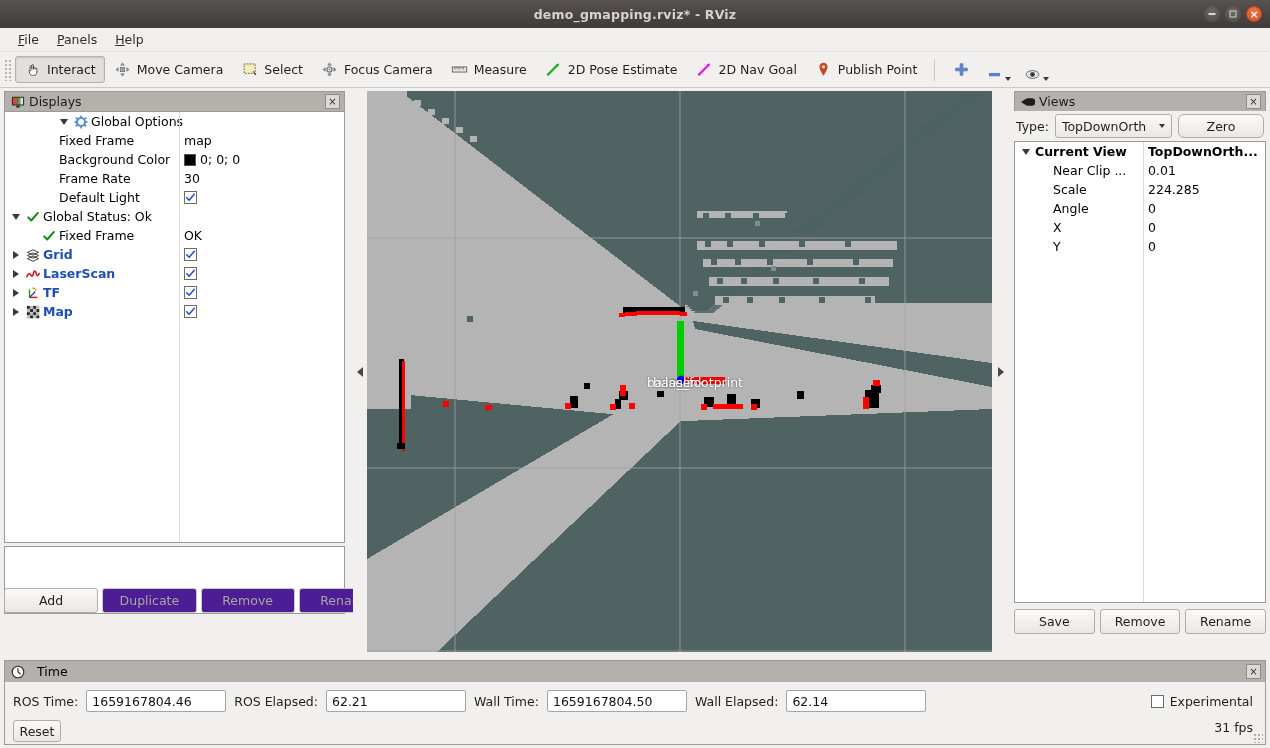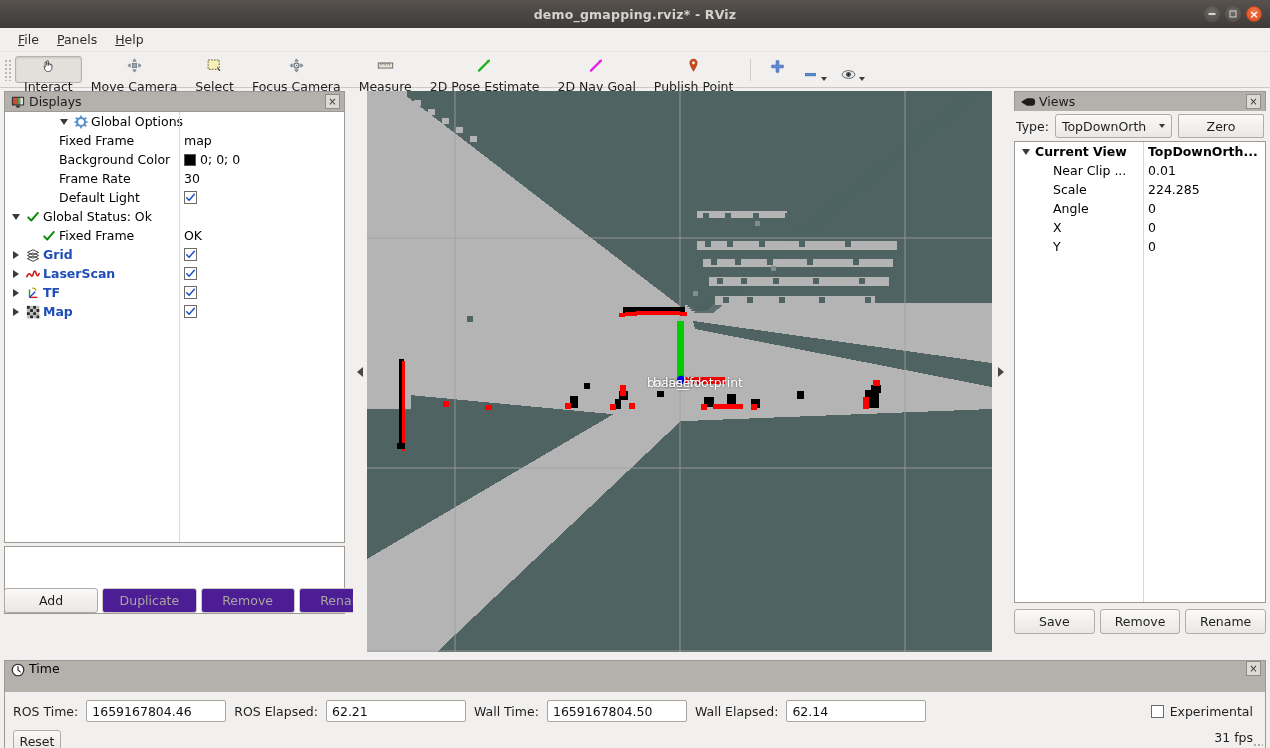--- a/index.html
+++ b/index.html
@@ -48,21 +48,21 @@
     position: absolute; left: 0; top: 52px; width: 1270px; height: 36px;
     background: #f2f0ee; display: flex; align-items: center; padding-left: 4px;
     border-bottom: 1px solid #cdc9c5;
   }
   .grip { width: 8px; height: 22px; margin-right: 3px;
      background-image: radial-gradient(circle, #b9b5b1 1px, transparent 1.2px);
      background-size: 4px 4px; }
   .tbtn {
     display: flex; align-items: center; gap: 5px; height: 27px;
     padding: 0 8px; border-radius: 3px; font-size: 12.5px; color: #1f1f1f;
-    border: 1px solid transparent; white-space: nowrap; flex-direction: column;
+    border: 1px solid transparent; white-space: nowrap;
   }
   .tbtn.active { background: #e3dfdb; border: 1px solid #b6b1ac;
                  box-shadow: inset 0 1px 2px rgba(0,0,0,.12); }
   .tsep { width: 1px; height: 22px; background: #cfcbc7; margin: 0 8px; }
   .ticon { width: 17px; height: 17px; display: block; }
   .iconwrap { display:flex; align-items:center; justify-content:center; width:18px;height:18px;}
   .dropcaret { width: 0; height: 0; border-left: 3.5px solid transparent;
                border-right: 3.5px solid transparent; border-top: 4px solid #3a3a3a;
                margin-left: 2px; align-self: flex-end; margin-bottom: 2px; }
   .tcombo { display: flex; align-items: flex-end; padding: 0 6px; height: 27px; }
@@ -136,34 +136,34 @@
   
   .views { position: absolute; left: 1014px; top: 91px; width: 252px; }
   .views-typerow { display: flex; align-items: center; gap: 6px; height: 30px; padding: 0 2px; }
   .views-typerow .lbl { font-size: 12.5px; color: #1f1f1f; }
   .combo {
     flex: 1; height: 24px; border: 1px solid #b1aca7; border-radius: 3px;
     background: linear-gradient(to bottom, #fbfaf9, #eae7e3);
     display: flex; align-items: center; padding: 0 6px; font-size: 12.5px; color:#1f1f1f;
   }
   .combo .cv { flex: 1; }
-  .zerobtn { width: 86px; height: 24px; border: 1px solid #b1aca7; border-radius: 1px;
+  .zerobtn { width: 86px; height: 24px; border: 1px solid #b1aca7; border-radius: 6px;
              background: linear-gradient(to bottom, #fbfaf9, #eae7e3);
              display:flex;align-items:center;justify-content:center; font-size:12.5px;color:#1f1f1f;text-align:right;}
   .views-body { height: 462px; background: #fff; border: 1px solid #9d9994; position: relative; overflow:hidden;}
   .vcol-split { position:absolute; left: 128px; top:0; bottom:0; width:1px; background:#d9d9d9;}
   .vrow { display:flex; height:19px; align-items:center; font-size:12.5px; color:#000;}
   .vlabel { width: 128px; display:flex; align-items:center; gap:3px; padding-left:2px; overflow:hidden;}
   .vvalue { flex:1; padding-left:5px; overflow:hidden; white-space:nowrap;}
   .views-btns { display:flex; gap:5px; margin-top: 6px; }
 
   
   .timepanel { position: absolute; left: 4px; top: 660px; width: 1262px; height: 84px; }
-  .time-title { height: 32px; background: #b4b0ac; display:flex; align-items:flex-start;
-                padding: 0 4px; gap:2px; border:1px solid #9d9994; border-bottom:none;}
+  .time-title { height: 22px; background: #b4b0ac; display:flex; align-items:center;
+                padding: 0 4px; gap:10px; border:1px solid #9d9994; border-bottom:none;}
   .time-body { height: 63px; background: #f2f0ee; border:1px solid #9d9994; border-top:none;
                position: relative; }
   .time-fields { display:flex; align-items:center; gap:8px; padding: 8px 8px 0 8px; }
   .tf-lbl { font-size:12.5px; color:#1f1f1f; white-space:nowrap; }
   .tf-input { height: 22px; border: 1px solid #a8a49f; background: #fff; border-radius:2px;
               display:flex; align-items:center; padding: 0 5px; font-size:12.5px; color:#111; }
   .tf-input.w1 { width: 140px; } .tf-input.w2 { width: 140px; }
   .resetbtn { position:absolute; left:8px; top:38px; width:48px; height:22px;
               border:1px solid #b1aca7; border-radius:3px;
               background: linear-gradient(to bottom,#fbfaf9,#eae7e3);

